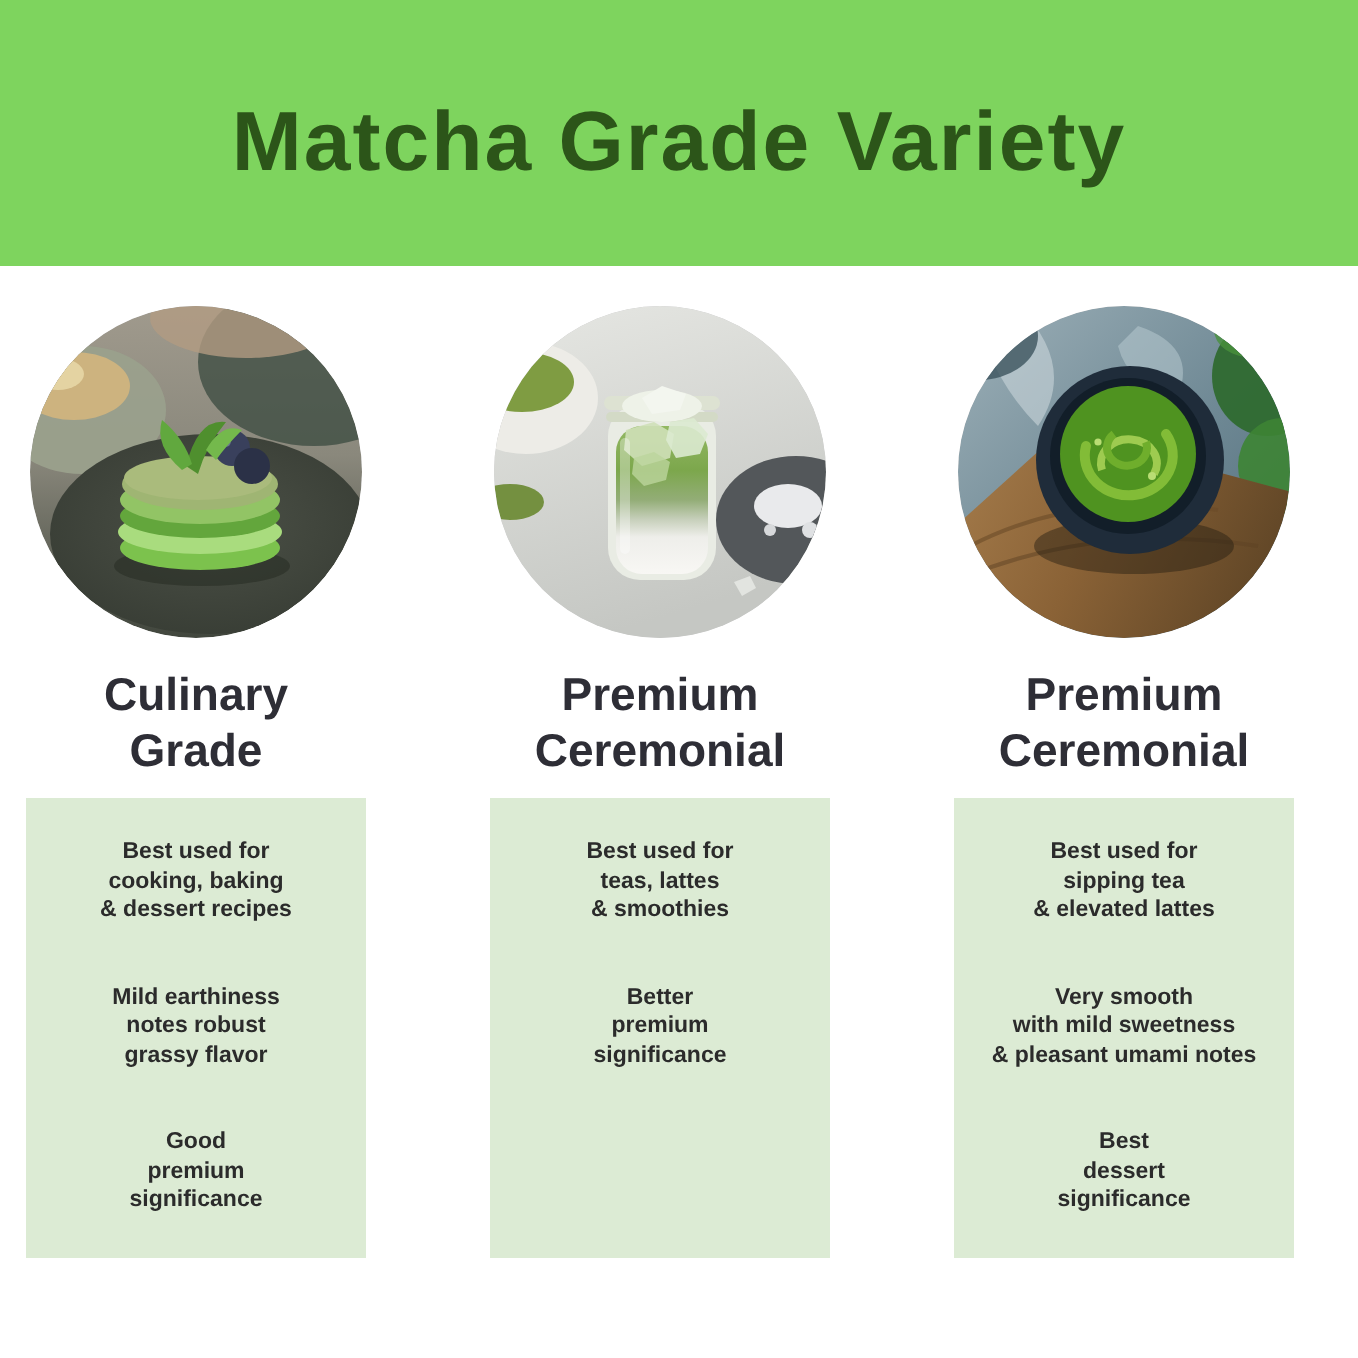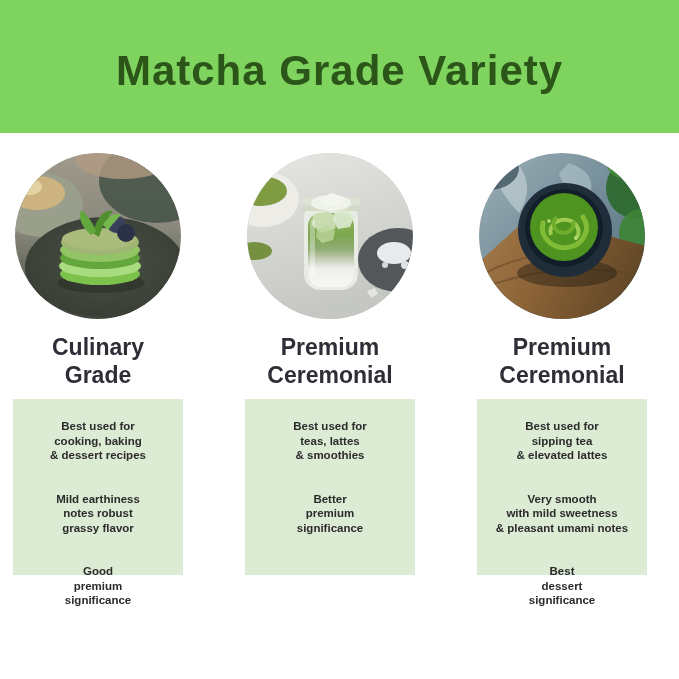--- a/index.html
+++ b/index.html
@@ -46,21 +46,21 @@
   }
   .photo-wrap svg{display:block;}
   .col-title{
     margin:14px 0 0;
     font-size:23px;line-height:28px;font-weight:700;
     color:var(--title-text);
     text-align:center;white-space:pre-line;
   }
   .box{
     margin-top:10px;
-    width:170px;height:176px;
+    width:170px;height:230px;
     background:var(--box-bg);
     padding:20px 6px 0;
   }
   .point{
     margin:0;
     font-size:11.5px;line-height:14.5px;font-weight:700;
     color:var(--body-text);
     text-align:center;white-space:pre-line;
   }
   .point + .point{margin-top:29px;}

